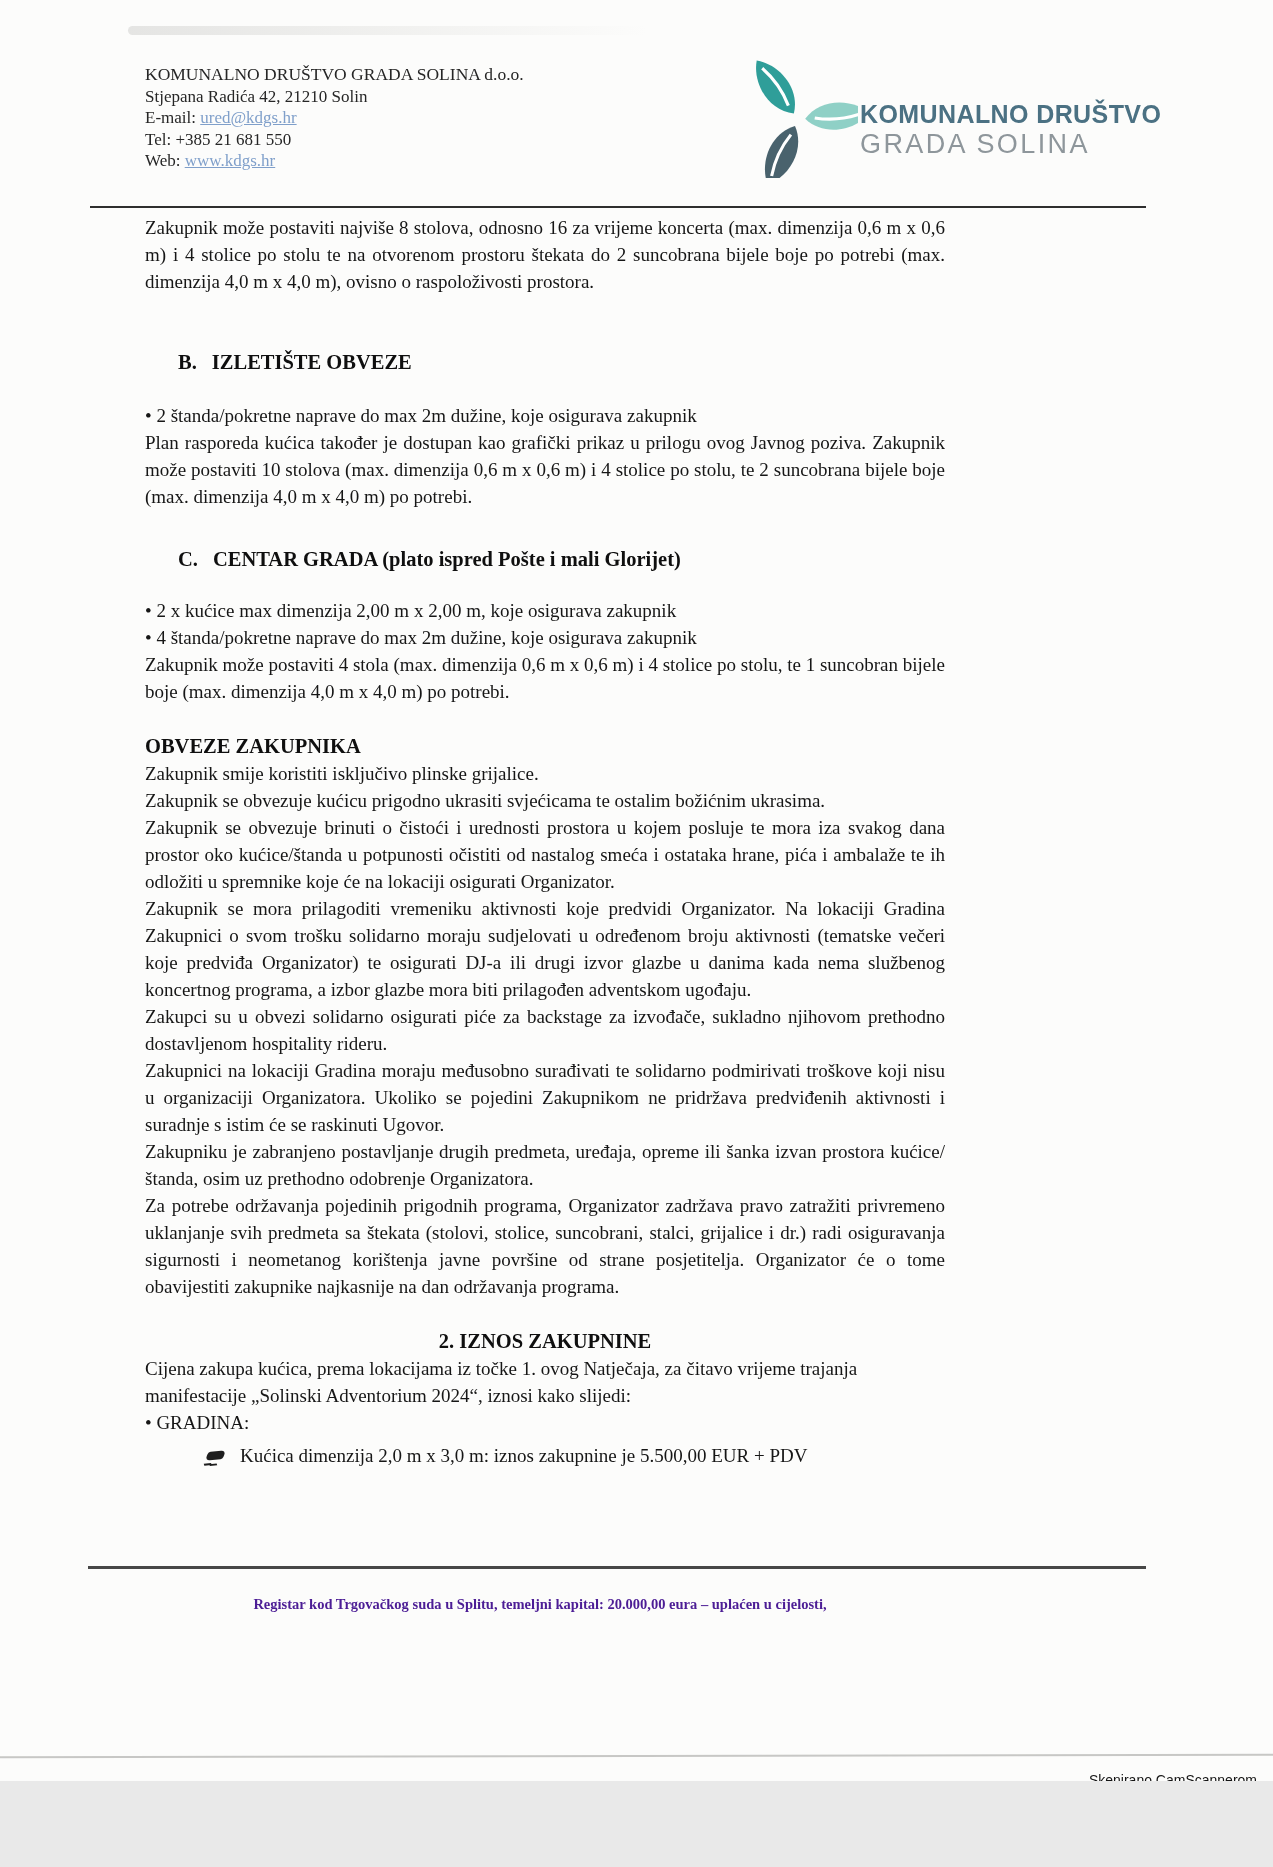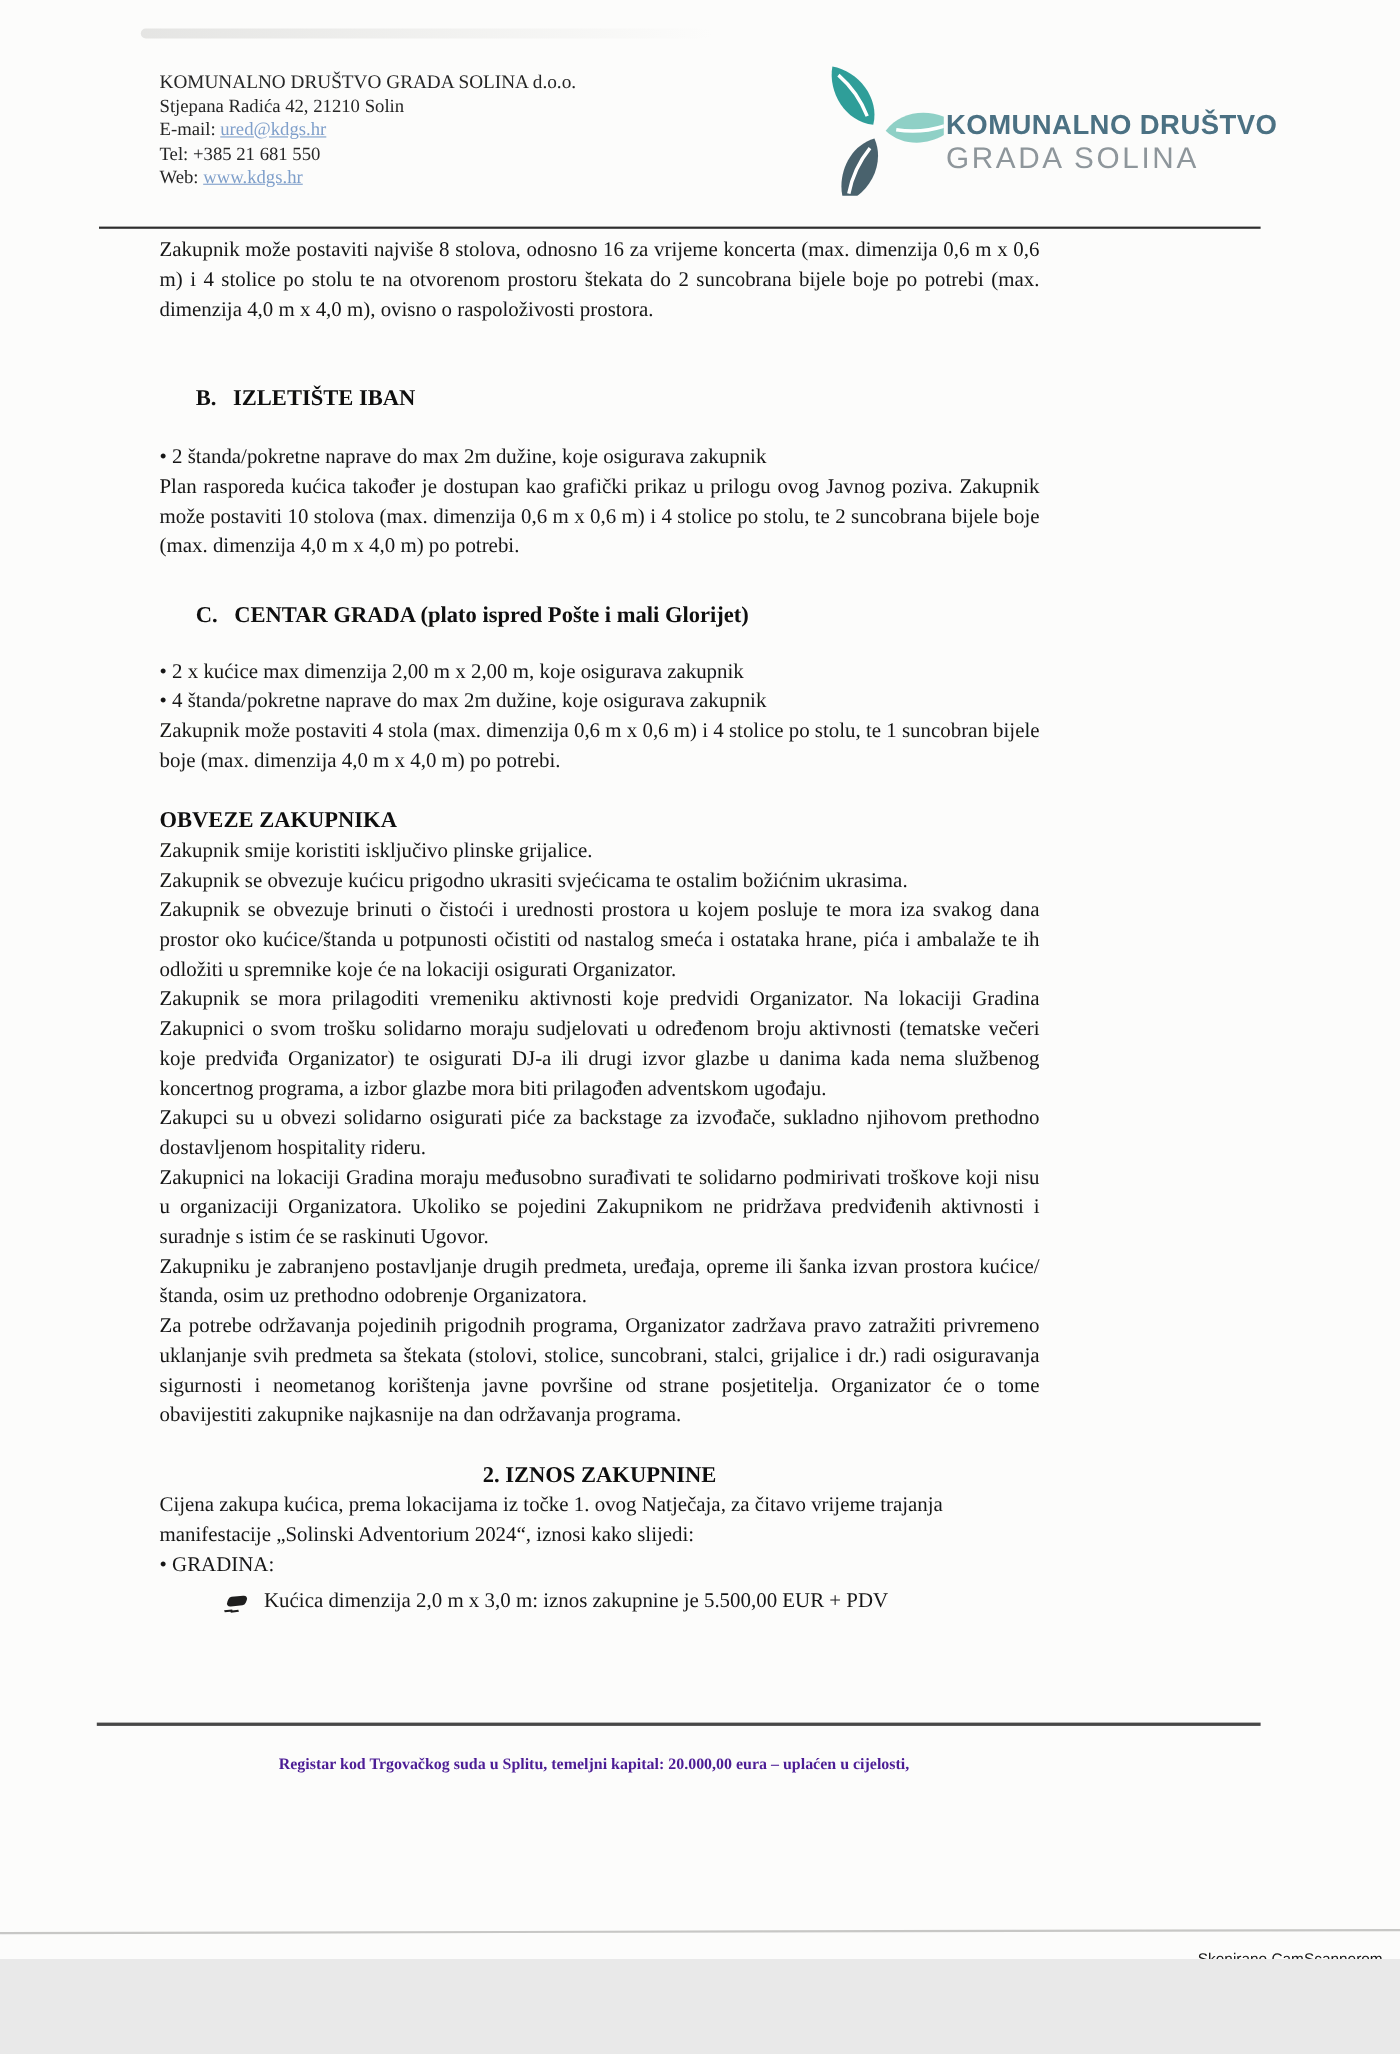--- a/index.html
+++ b/index.html
@@ -99,21 +99,21 @@
     </div>
   </div>
 
   <div class="rule-top"></div>
 
   <div class="content">
 
     <p class="just">Zakupnik može postaviti najviše 8 stolova, odnosno 16 za vrijeme koncerta (max. dimenzija 0,6 m x 0,6 m) i 4 stolice po stolu te na otvorenom prostoru štekata do 2 suncobrana bijele boje po potrebi (max. dimenzija 4,0 m x 4,0 m), ovisno o raspoloživosti prostora.</p>
 
     <div class="sec-head indent">
-      <span class="letter">B.</span><span>IZLETIŠTE IBAN</span>
+      <span class="letter">B.</span><span>IZLETIŠTE OBVEZE</span>
     </div>
     <p class="bullet-line">• 2 štanda/pokretne naprave do max 2m dužine, koje osigurava zakupnik</p>
     <p class="just">Plan rasporeda kućica također je dostupan kao grafički prikaz u prilogu ovog Javnog poziva. Zakupnik može postaviti 10 stolova (max. dimenzija 0,6 m x 0,6 m) i 4 stolice po stolu, te 2 suncobrana bijele boje (max. dimenzija 4,0 m x 4,0 m) po potrebi.</p>
 
     <div class="sec-head indent c">
       <span class="letter">C.</span><span>CENTAR GRADA (plato ispred Pošte i mali Glorijet)</span>
     </div>
     <p class="bullet-line">• 2 x kućice max dimenzija 2,00 m x 2,00 m, koje osigurava zakupnik</p>
     <p class="bullet-line">• 4 štanda/pokretne naprave do max 2m dužine, koje osigurava zakupnik</p>
     <p class="just">Zakupnik može postaviti 4 stola (max. dimenzija 0,6 m x 0,6 m) i 4 stolice po stolu, te 1 suncobran bijele boje (max. dimenzija 4,0 m x 4,0 m) po potrebi.</p>

